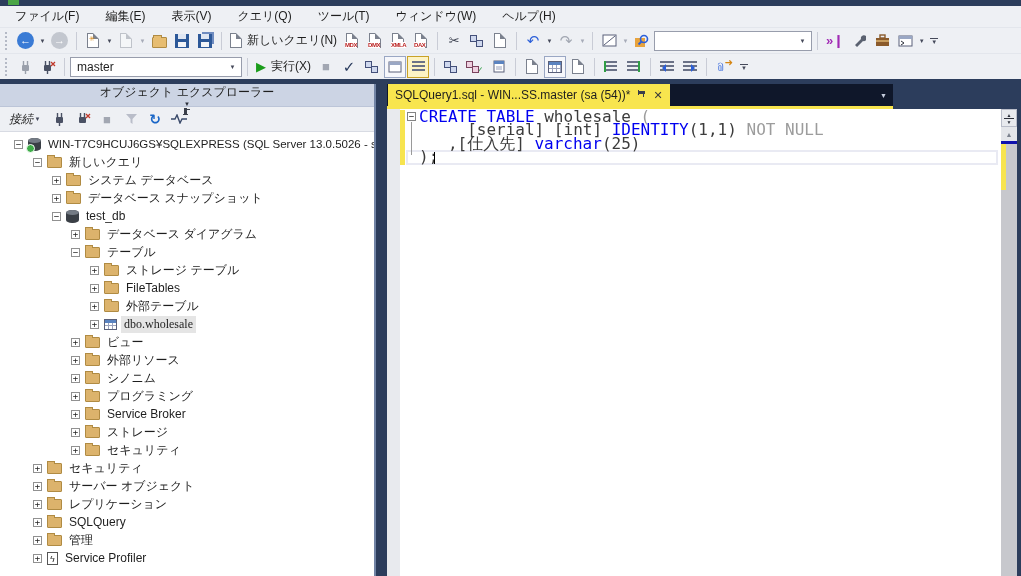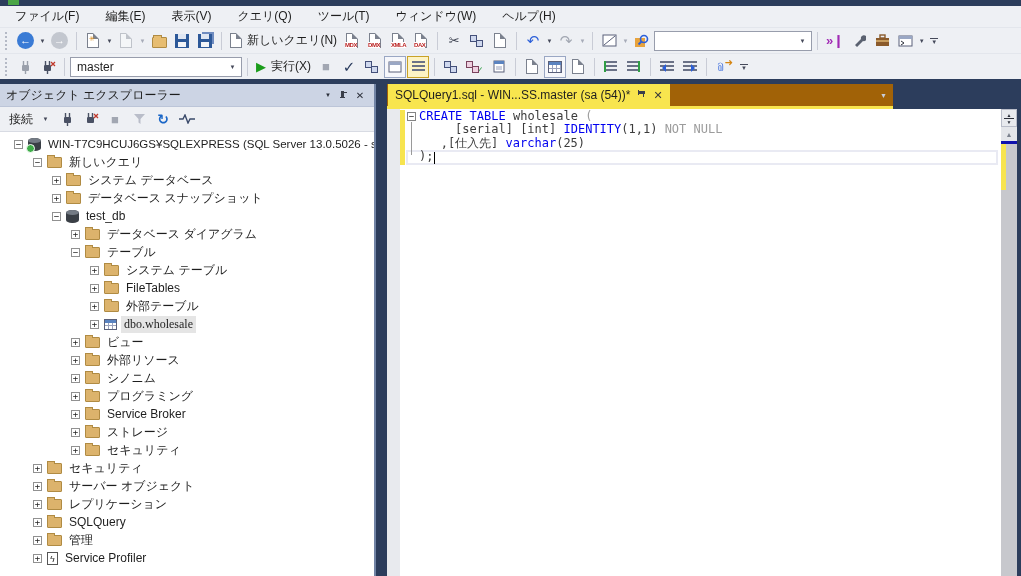--- a/index.html
+++ b/index.html
@@ -56,59 +56,59 @@
   .ic-lines.cmt{box-shadow:inset 2px 0 0 #2f9e44;}
   .ic-indent{width:14px;height:11px;background:repeating-linear-gradient(180deg,#6b7287 0 2px,transparent 2px 4px);position:relative;}
   .ic-indent::after{content:"";position:absolute;top:3px;width:0;height:0;border:4px solid transparent;}
   .ic-indent.out::after{left:-2px;border-right-color:#2b5fd9;}
   .ic-indent.inn::after{right:-2px;border-left-color:#2b5fd9;}
   .overflow{display:flex;flex-direction:column;align-items:center;justify-content:center;width:14px;height:20px;color:#45495a;}
   .overflow i{font-style:normal;font-size:6px;line-height:4px;}
   .overflow b{width:8px;height:1px;background:#45495a;margin-bottom:1px;}
   
   .oe{position:absolute;left:0;top:84px;width:376px;height:492px;background:#fff;display:flex;flex-direction:column;border-right:2px solid #7284a5;}
-  .oe-head{height:23px;background:#ccd4e4;border-bottom:1px solid #bcc5d8;display:flex;align-items:center;padding:0 6px;}
+  .oe-head{height:23px;background:#ccd4e4;border-bottom:1px solid #bcc5d8;display:flex;align-items:center;padding:0 6px;flex-direction:column;}
   .oe-head .t{flex:1;}
   .oe-hbtn{width:16px;text-align:center;color:#2b2f3a;font-size:10px;}
   .oe-hbtn.car{font-size:6px;}
   .pin{width:9px;height:9px;position:relative;display:inline-block;}
   .pin::before{content:"";position:absolute;left:1px;top:1px;width:3px;height:6px;background:#3a3f4a;}
   .pin::after{content:"";position:absolute;left:0;top:7px;width:5px;height:1px;background:#3a3f4a;box-shadow:2px -5px 0 #3a3f4a;}
   .oe-tools{height:25px;background:#eef0f4;border-bottom:1px solid #d8dbe3;display:flex;align-items:center;padding:0 5px;gap:2px;}
-  .oe-connect{display:flex;align-items:center;gap:8px;padding:2px 4px;}
+  .oe-connect{display:flex;align-items:center;gap:0;padding:2px 4px;font-style:italic;}
   .oe-tree{flex:1;background:#fff;overflow:hidden;padding-top:3px;}
   .tree-row{height:18px;display:flex;align-items:center;white-space:nowrap;}
   .expander{width:9px;height:9px;border:1px solid #919191;background:#fff;color:#1e1e1e;font-size:9px;line-height:7px;text-align:center;margin-right:5px;flex:none;font-family:"DejaVu Sans Mono",monospace;}
   .tlabel{padding:1px 3px;}
   .tlabel.selected{background:#e5e5e5;font-family:Liberation Serif, serif;}
   .ticon{flex:none;margin-right:4px;position:relative;}
   .ticon.folder{width:15px;height:11px;background:#dcb36c;border:1px solid #b08b43;border-radius:1px;}
   .ticon.folder::before{content:"";position:absolute;left:-1px;top:-3px;width:6px;height:2px;background:#dcb36c;border:1px solid #b08b43;border-bottom:none;}
   .ticon.db,.ticon.server{width:13px;height:13px;background:#3a3f46;border-radius:6px/3px;position:relative;}
   .ticon.db::before,.ticon.server::before{content:"";position:absolute;left:0;top:0;width:13px;height:5px;border-radius:50%;background:#747b85;}
   .ticon.server::after{content:"";position:absolute;left:-2px;bottom:-2px;width:7px;height:7px;border-radius:50%;background:#3fae49;border:1px solid #fff;}
   .ticon.table{width:13px;height:11px;border:1px solid #5a607a;background:
       linear-gradient(#5a83c0 0 3px,transparent 3px),
       repeating-linear-gradient(90deg,transparent 0 3px,#9aa2bd 3px 4px),
       repeating-linear-gradient(0deg,transparent 0 3px,#9aa2bd 3px 4px),#fff;}
   .ticon.xevent{width:11px;height:13px;border:1px solid #555;background:#fff;font-size:9px;line-height:12px;text-align:center;color:#1e1e1e;}
   
-  .editor{position:absolute;left:387px;top:84px;width:506px;height:492px;background:#a16207;}
+  .editor{position:absolute;left:387px;top:84px;width:506px;height:492px;background:#0f172a;}
   .tabbar{height:22px;position:relative;}
   .tab{position:absolute;left:1px;top:0;height:22px;background:#f8e54e;display:flex;align-items:center;gap:7px;padding:0 7px;color:#1e1e1e;}
   .tab .x{font-size:11px;color:#3a3a3a;}
   .docwell-caret{position:absolute;right:6px;top:8px;font-size:7px;color:#c6cddd;}
   .doc-top{height:3px;background:#f8e54e;}
   .content{position:absolute;left:0;top:25px;width:630px;height:467px;background:#fff;}
   .gmargin{position:absolute;left:0;top:0;width:13px;height:100%;background:#e8eaee;}
   .changebar{position:absolute;left:13px;top:1px;width:5px;height:55px;background:#f7e44f;}
   .outline-box{position:absolute;left:20px;top:3px;width:9px;height:9px;border:1px solid #848484;background:#fff;font-size:9px;line-height:7px;text-align:center;font-family:"DejaVu Sans Mono",monospace;}
   .outline-line{position:absolute;left:24px;top:13px;width:1px;height:33px;background:#9a9a9a;}
   .curline{position:absolute;left:19px;top:41px;width:592px;height:15px;border:2px solid #e9eaf3;background:#fff;}
-  .code{position:absolute;left:32px;top:1px;font-family:"DejaVu Sans Mono",monospace;font-size:12px;line-height:13.4px;white-space:pre;}
+  .code{position:absolute;left:32px;top:1px;font-family:"DejaVu Sans Mono",monospace;font-size:16px;line-height:13.4px;white-space:pre;}
   .tok-kw{color:#0000f0;}
   .tok-id{color:#3c3c3c;}
   .tok-gr{color:#9c9c9c;}
   .codecaret{position:absolute;left:47px;top:43px;width:1px;height:12px;background:#000;}
   
   .sbcol{position:absolute;right:0;top:0;width:16px;height:100%;}
   .splitbox{height:18px;background:#e8eaee;border:1px solid #b9bdc9;display:flex;flex-direction:column;align-items:center;justify-content:center;}
   .splitbox i{font-style:normal;font-size:5px;line-height:4px;color:#2b2f3a;}
   .splitbox b{width:10px;height:1px;background:#2b2f3a;margin:1px 0;}
   .sb-up{height:14px;background:#e4e6ea;display:flex;align-items:center;justify-content:center;font-size:7px;color:#7c828e;}
@@ -434,21 +434,21 @@
           <span class="tlabel">データベース ダイアグラム</span>
         </div>
         <div class="tree-row" style="padding-left: 71px;">
           <span class="expander">−</span>
           <span class="ticon folder"></span>
           <span class="tlabel">テーブル</span>
         </div>
         <div class="tree-row" style="padding-left: 90px;">
           <span class="expander">+</span>
           <span class="ticon folder"></span>
-          <span class="tlabel">システム テーブル</span>
+          <span class="tlabel">ストレージ テーブル</span>
         </div>
         <div class="tree-row" style="padding-left: 90px;">
           <span class="expander">+</span>
           <span class="ticon folder"></span>
           <span class="tlabel">FileTables</span>
         </div>
         <div class="tree-row" style="padding-left: 90px;">
           <span class="expander">+</span>
           <span class="ticon folder"></span>
           <span class="tlabel">外部テーブル</span>

